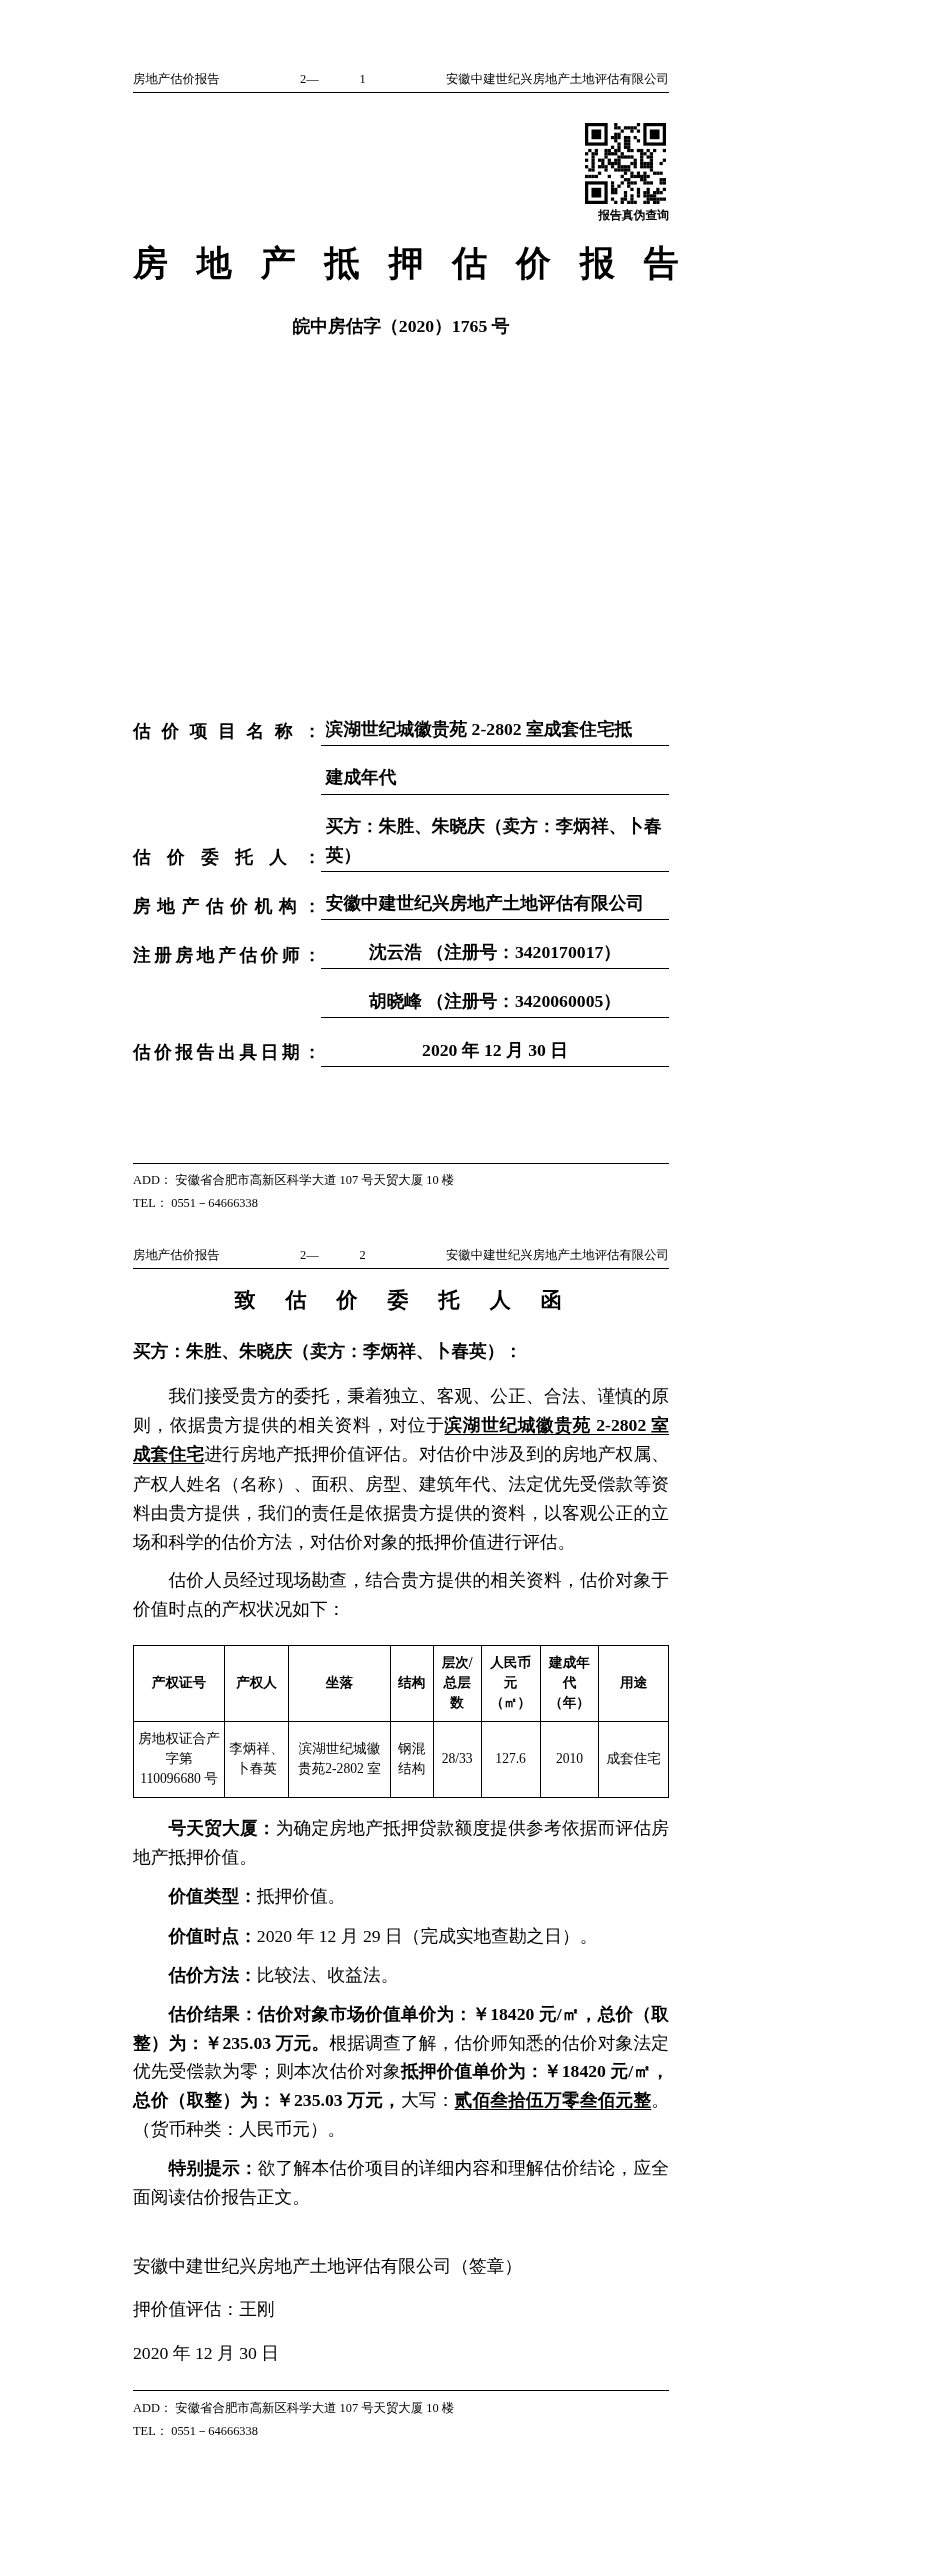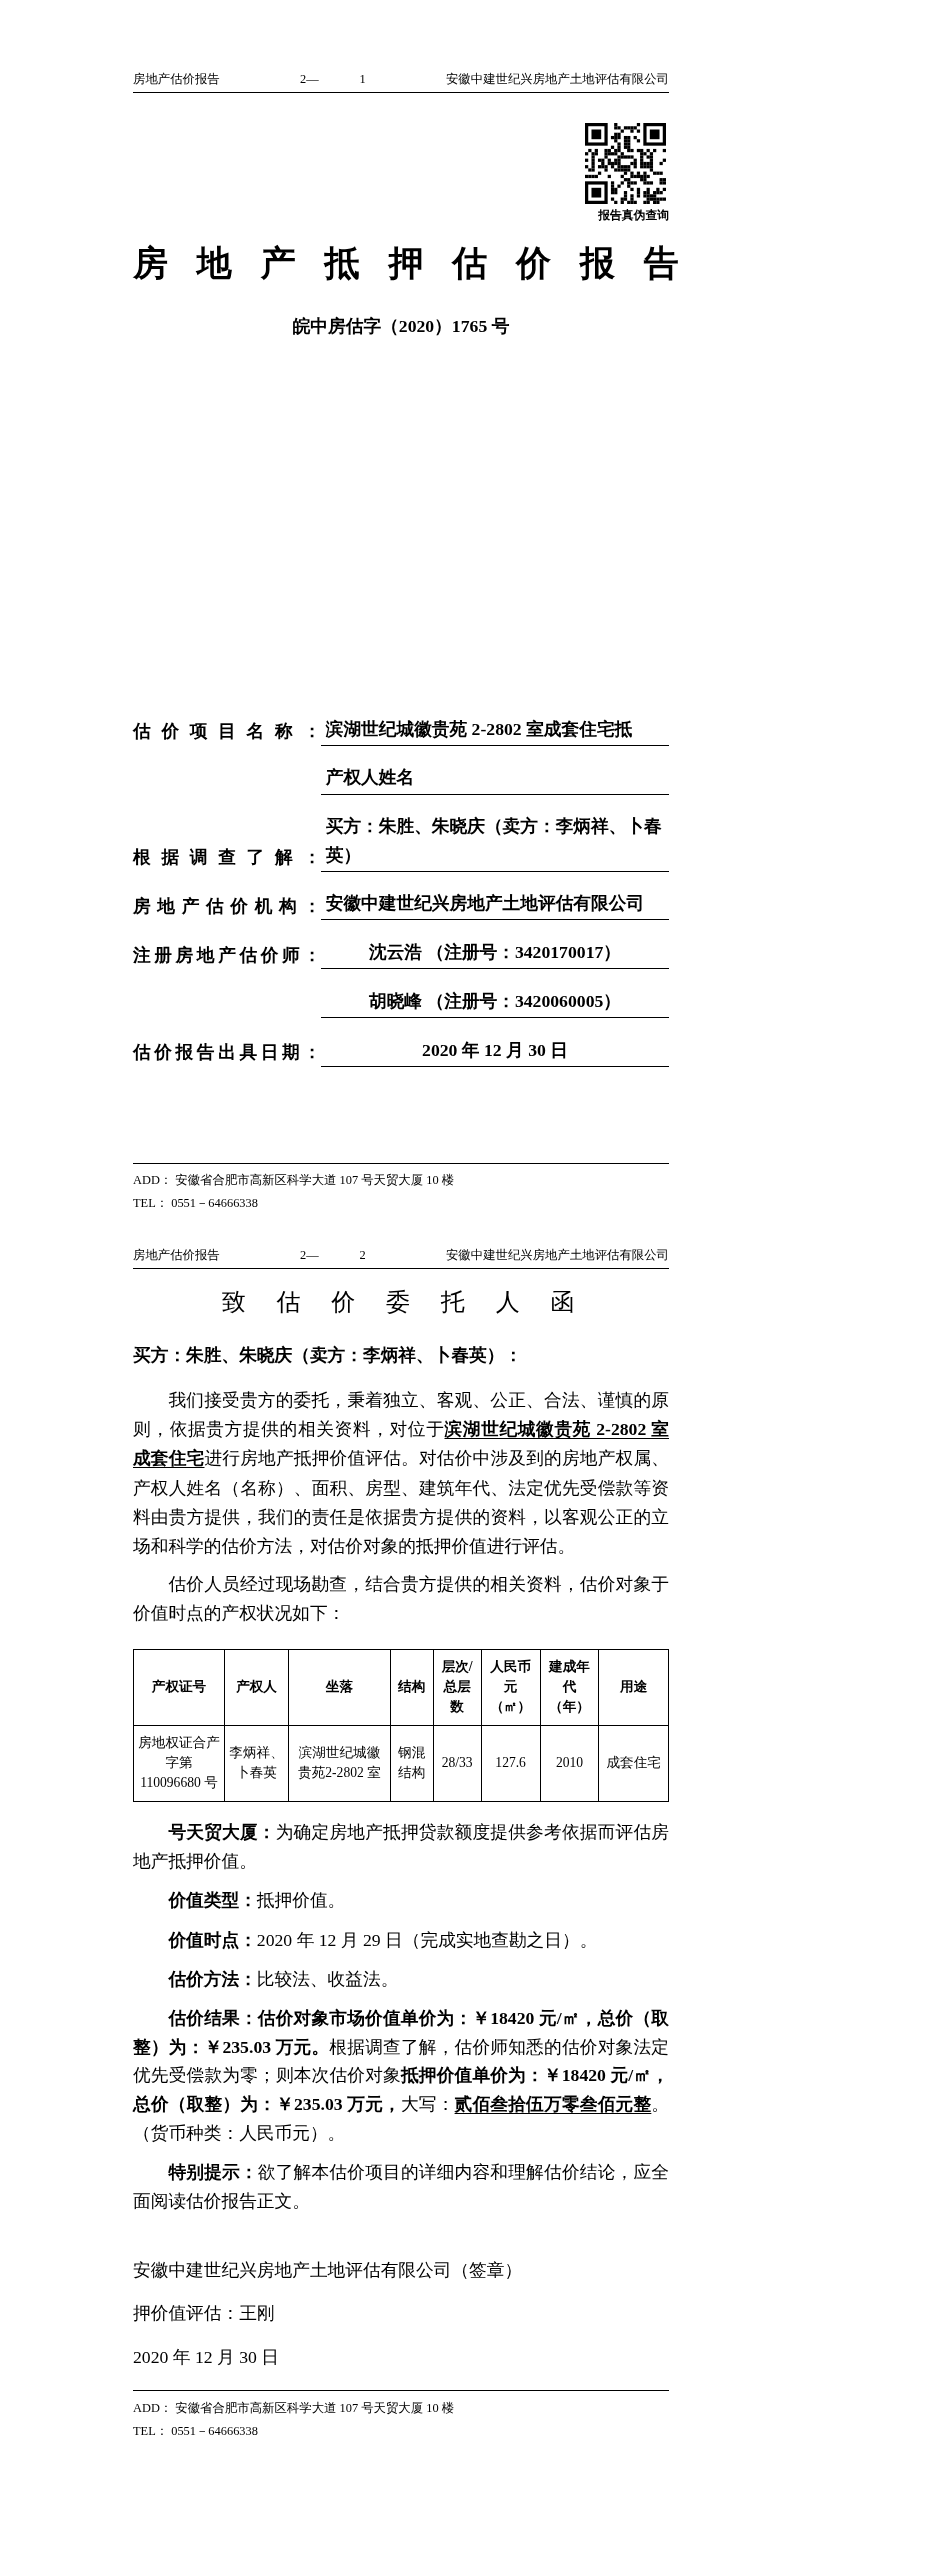--- a/index.html
+++ b/index.html
@@ -47,21 +47,21 @@
     flex:0 0 188px; width:188px;
     text-align:justify; text-align-last:justify;
   }
   .form-spacer { flex:0 0 188px; width:188px; }
   .form-value { flex:1; border-bottom:1.2px solid #000; padding:0 4.7px 1.8px 4.7px; }
   .form-value.center { text-align:center; }
 
   
   .letter-title {
     margin-top:16.5px; text-align:center;
-    font-size:24px; font-weight:normal;
+    font-size:21px; font-weight:bold;
     letter-spacing:5.9px; word-spacing:13px; white-space:nowrap;
   }
   .salutation { margin-top:23.6px; font-size:17.7px; font-weight:bold; line-height:1.6; }
   .para {
     margin-top:16.5px; font-size:17.7px; line-height:1.65;
     text-indent:2em; text-align:justify;
   }
   .para + .para { margin-top:8.3px; }
   .prop-table {
     margin-top:20.6px; width:100%;
@@ -313,25 +313,25 @@
     <div class="doc-number">皖中房估字（2020）1765 号</div>
 
     <div class="form-block">
 
       <div class="form-row">
         <span class="form-label">估价项目名称：</span>
         <span class="form-value">滨湖世纪城徽贵苑 2-2802 室成套住宅抵</span>
       </div>
       <div class="form-row">
         <span class="form-spacer"></span>
-        <span class="form-value">产权人姓名</span>
-      </div>
-
-      <div class="form-row">
-        <span class="form-label">根据调查了解：</span>
+        <span class="form-value">建成年代</span>
+      </div>
+
+      <div class="form-row">
+        <span class="form-label">估价委托人：</span>
         <span class="form-value">买方：朱胜、朱晓庆（卖方：李炳祥、卜春英）</span>
       </div>
 
       <div class="form-row">
         <span class="form-label">房地产估价机构：</span>
         <span class="form-value">安徽中建世纪兴房地产土地评估有限公司</span>
       </div>
 
       <div class="form-row">
         <span class="form-label">注册房地产估价师：</span>

